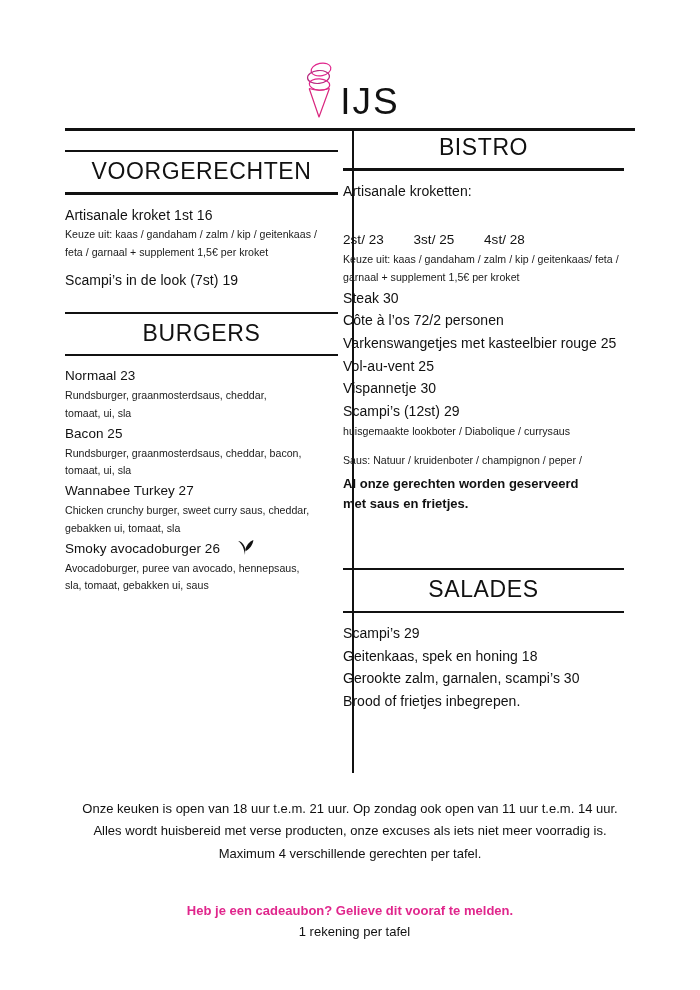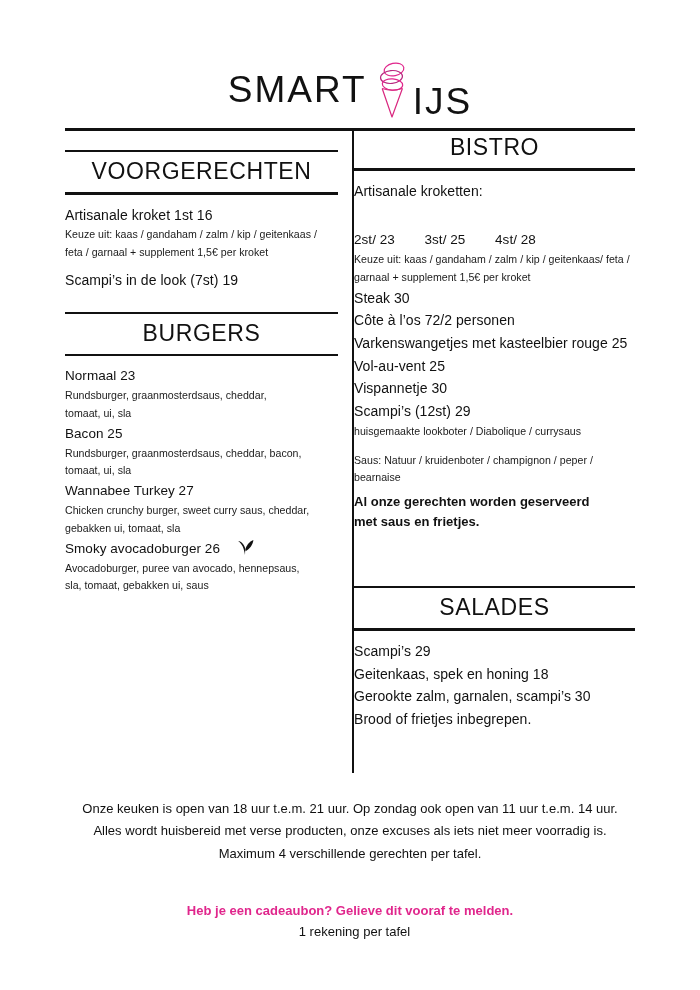--- a/index.html
+++ b/index.html
@@ -77,21 +77,21 @@
     height: 645px;
     background: #111;
   }
 
   .col {
     position: absolute;
     top: 0;
     width: 287px;
   }
   .col-left  { left: 0; padding-right: 14px; }
-  .col-right { left: 289px; width: 281px; }
+  .col-right { left: 278px; width: 281px; }
 
   
   .sect-head {
     text-align: center;
     font-size: 23px;
     font-weight: 400;
     letter-spacing: 0.6px;
     padding: 7px 0 9px 0;
     color: #111;
     line-height: 1.05;
@@ -185,21 +185,20 @@
     letter-spacing: 0.01px;
     padding-left: 9px;
   }
 </style>
 </head>
 <body>
 
 <div class="page">
 
   <div class="logo-wrap">
-    <span class="logo-text left">SMART</span>
     <span>
       <svg class="cone-icon" viewBox="0 0 38 58" fill="none" xmlns="http://www.w3.org/2000/svg">
         <ellipse cx="21" cy="9.5" rx="10" ry="6.2" stroke="#e0268c" stroke-width="1.2" transform="rotate(-12 21 9.5)"></ellipse>
         <ellipse cx="18.5" cy="17" rx="11" ry="6.4" stroke="#b8287f" stroke-width="1.2" transform="rotate(-6 18.5 17)"></ellipse>
         <ellipse cx="19.5" cy="24.5" rx="10.2" ry="5.6" stroke="#e0268c" stroke-width="1.2" transform="rotate(4 19.5 24.5)"></ellipse>
         <path d="M9.2 28.5 L19 57 L29.4 28.5" stroke="#d9277f" stroke-width="1.2" fill="none" stroke-linejoin="round"></path>
         <path d="M9.2 28.5 Q19 32 29.4 28.5" stroke="#d9277f" stroke-width="1.1" fill="none"></path>
       </svg>
     </span>
     <span class="logo-text right">IJS</span>
@@ -288,21 +287,20 @@
           <div class="item bigger">Côte à l’os 72/2 personen</div>
           <div class="item bigger">Varkenswangetjes met kasteelbier rouge 25</div>
           <div class="item bigger">Vol-au-vent 25</div>
           <div class="item bigger">Vispannetje 30</div>
           <div class="item bigger">Scampi’s  (12st) 29</div>
           <div class="desc">huisgemaakte lookboter / Diabolique / currysaus</div>
 
           <div class="spacer-md"></div>
 
           <div class="desc">Saus: Natuur / kruidenboter / champignon / peper /</div>
-          <div class="desc">bearnaise</div>
 
           <div style="height:5px"></div>
           <div class="note-bold">Al onze gerechten worden geserveerd</div>
           <div class="note-bold">met saus en frietjes.</div>
         </div>
       </div>
 
       <div style="height:55px"></div>
 
       <div>

